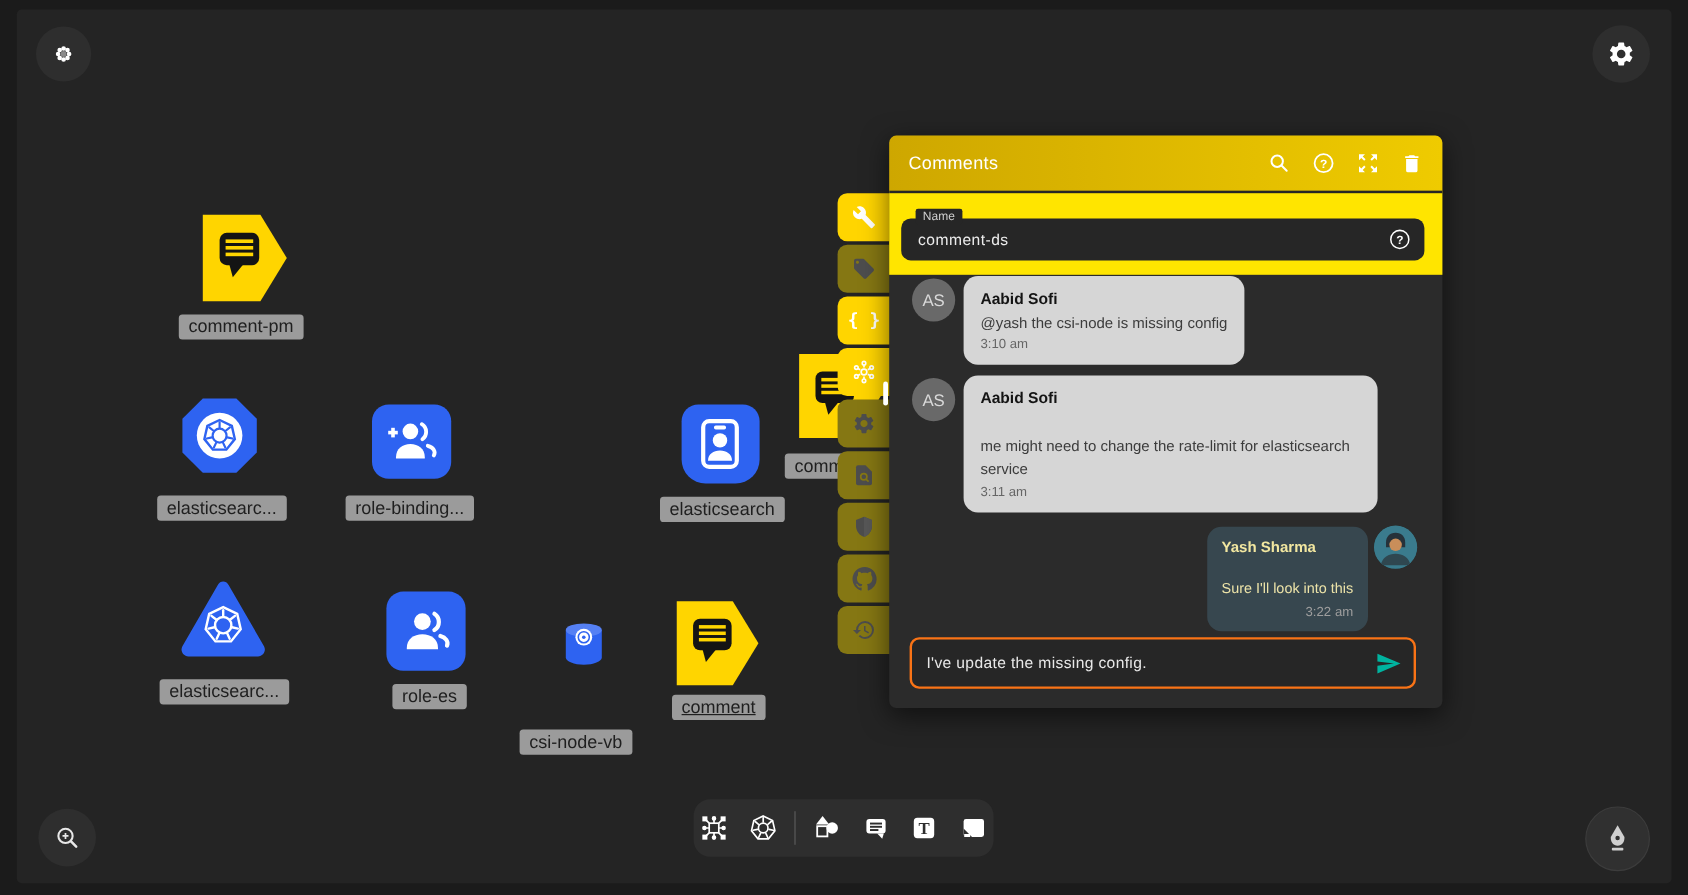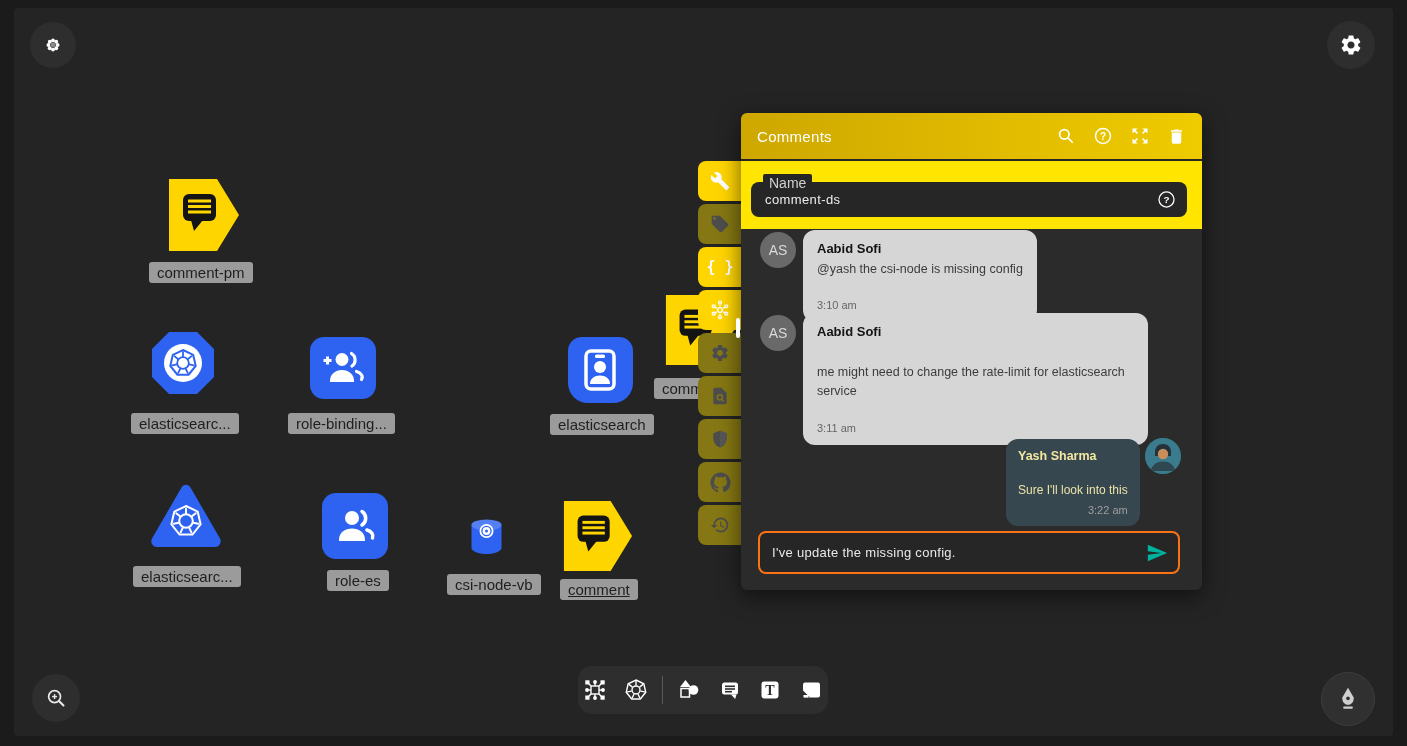--- a/index.html
+++ b/index.html
@@ -43,32 +43,32 @@
     border-radius:6px 6px 0 0; display:flex; align-items:center; padding:0 16px; cursor:move; }
   .panel-title { color:#fff; font-size:15px; letter-spacing:.3px; flex:1; }
   .hicons { display:flex; gap:17px; align-items:center; }
   .hicons svg { cursor:pointer; }
 
   .form-sec { position:relative; height:70px; background:#FFE500; border-top:2px solid #262626;
     padding:21px 15px 0 10px; }
   .name-wrap { position:relative; height:35px; background:#262626; border-radius:8px;
     display:flex; align-items:center; }
   .name-tag { position:absolute; top:-8px; left:12px; background:#262626; color:#cfcfcf;
-    font-size:14px; padding:1px 6px; border-radius:2px; }
+    font-size:10px; padding:1px 6px; border-radius:2px; }
   .name-input { flex:1; background:transparent; border:none; outline:none; color:#ececec;
     font-size:13px; padding:0 14px; font-family:"Liberation Sans", sans-serif; letter-spacing:.4px; }
   .name-help { margin-right:11px; cursor:pointer; }
 
   .msgs { position:absolute; left:0; top:116px; width:461px; height:300px; }
   .avatar { position:absolute; width:36px; height:36px; border-radius:50%; background:#696969;
     color:#d9d9d9; font-size:14px; display:flex; align-items:center; justify-content:center;text-align:center; }
   .bubble { position:absolute; background:#d6d6d6; border-radius:12px; padding:11px 14px; }
   .b-name { font-weight:bold; color:#141414; font-size:13px; }
   .b-text { color:#3c3c3c; font-size:12.5px; line-height:1.55; margin-top:4px; }
-  .b-time { color:#666; font-size:11px; margin-top:20px; }
+  .b-time { color:#666; font-size:11px; margin-top:2px; }
   .gap { height:20px; }
   .bubble.dark { background:#37474f; padding:10px 12px; }
   .bubble.dark .b-name { color:#f2e7a0; font-size:12.5px; }
   .bubble.dark .b-text { color:#ece3a8; font-size:12px; white-space:nowrap; margin-top:18px; }
   .bubble.dark .b-time { color:#9e9e9e; text-align:right; margin-top:4px; }
   .nowrap { white-space:nowrap; }
 
   .reply-wrap { position:absolute; left:17px; top:418px; width:422px; height:43px;
     border:2px solid #f97316; border-radius:8px; background:#262626; display:flex; align-items:center; }
   .reply-input { flex:1; background:transparent; border:none; outline:none; color:#e8e8e8;
@@ -180,21 +180,21 @@
 
 <div class="node" style="left:470px; top:518px;">
   <svg width="33" height="37" viewBox="0 0 33 37">
     <path d="M1.5 7v23c0 3.3 7 6 15 6s15-2.7 15-6V7z" fill="#2E63F1"></path>
     <ellipse cx="16.5" cy="7" rx="15" ry="5.5" fill="#5580F4"></ellipse>
     <circle cx="16.5" cy="13" r="7" fill="#fff"></circle>
     <circle cx="16.5" cy="13" r="4.6" stroke="#2E63F1" stroke-width="1.3" fill="none"></circle>
     <circle cx="16.5" cy="13" r="1.5" fill="#2E63F1"></circle>
   </svg>
 </div>
-<div class="chip" style="left:433px; top:574px;margin-left:14px;">csi-node-vb</div>
+<div class="chip" style="left:433px; top:608px;">csi-node-vb</div>
 
 <div class="node" style="left:562px; top:500px;">
   <svg width="72" height="72" viewBox="0 0 72 74">
     <polygon points="1,1 49,1 71,37 49,73 1,73" fill="#FFD500"></polygon>
     <rect x="15" y="16" width="33" height="27" rx="6" fill="#141414"></rect>
     <rect x="20" y="21.5" width="23" height="3" fill="#FFD500"></rect>
     <rect x="20" y="27" width="23" height="3" fill="#FFD500"></rect>
     <rect x="20" y="32.5" width="23" height="3" fill="#FFD500"></rect>
     <polygon points="23,42 35,42 26,53" fill="#141414"></polygon>
   </svg>

